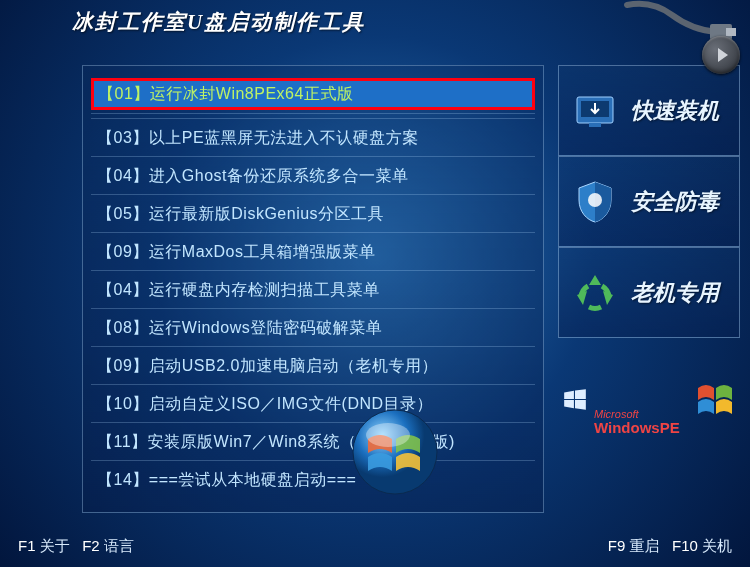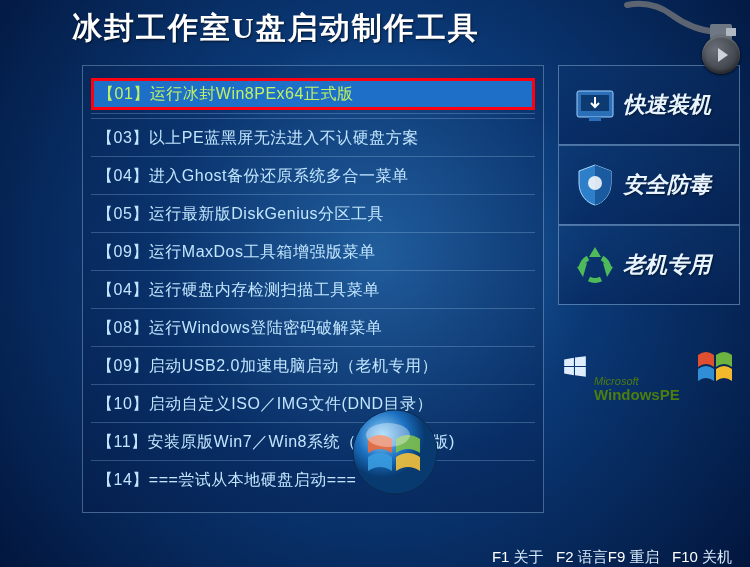--- a/index.html
+++ b/index.html
@@ -12,23 +12,24 @@
     position: relative;
   }
   .header {
     padding: 8px 0 0 72px;
     height: 65px;
     display: flex;
     align-items: flex-start;
     position: relative;
   }
   .title {
-    font-size: 30px;
+    font-size: 21px;
     font-weight: bold;
     color: #ffffff;
+    font-style: italic;
     letter-spacing: 2px;
     text-shadow: 1px 1px 2px rgba(0,0,0,0.6);
     font-family: "STKaiti", KaiTi, serif;
   }
   .cable {
     position: absolute;
     top: 0; right: 8px;
     width: 120px; height: 60px;
   }
   .cable svg { width:100%; height:100%; }
@@ -80,26 +81,27 @@
     background:rgba(180,220,255,0.25);
     margin:3px 0 4px 0;
   }
   .side {
     width:182px;
     display:flex;
     flex-direction:column;
     gap:8px;
   }
   .badge {
-    height:80px;
+    height:91px;
     border:1px solid rgba(180,220,255,0.4);
     background: linear-gradient(180deg, rgba(15,55,110,0.3), rgba(5,30,80,0.45));
     display:flex;
     align-items:center;
     padding:0 8px;
+    gap:8px;
   }
   .badge-icon {
     width:56px; height:56px;
     display:flex; align-items:center; justify-content:center;
     flex-shrink:0;
   }
   .badge-text {
     font-size:22px;
     color:#e8f5ff;
     font-style:italic;
@@ -107,33 +109,33 @@
     font-weight:bold;
     text-shadow:1px 1px 2px rgba(0,0,0,0.5);
   }
   .logos {
     display:flex;
     align-items:center;
     justify-content:space-between;
     padding:18px 4px 0 4px;
   }
   .winpe-logo { display:flex; align-items:center; gap:6px; }
-  .winpe-text { font-size:14px; color:#4d7c0f; line-height:1.1;margin-top:44px; }
+  .winpe-text { font-size:14px; color:#ef4444; line-height:1.1;margin-top:44px; }
   .winpe-text .ms { font-size:11px; font-style:italic; }
   .winpe-text .pe { font-weight:bold; font-size:15px; }
   .orb {
     position:absolute;
     left:350px; bottom:70px;
     width:90px; height:90px;
   }
   .footer {
     position:absolute;
-    bottom:0; left:0; right:0;
-    display:flex;
-    justify-content:flex-end;
+    bottom:11px; left:0; right:0;
+    display:flex;
+    justify-content:space-between;
     padding:0 18px;
     font-size:15px;
     color:#d8eafc;
   }
   .fkey { color:#fff; }
 </style>
 </head>
 <body>
 
 <div class="header">

